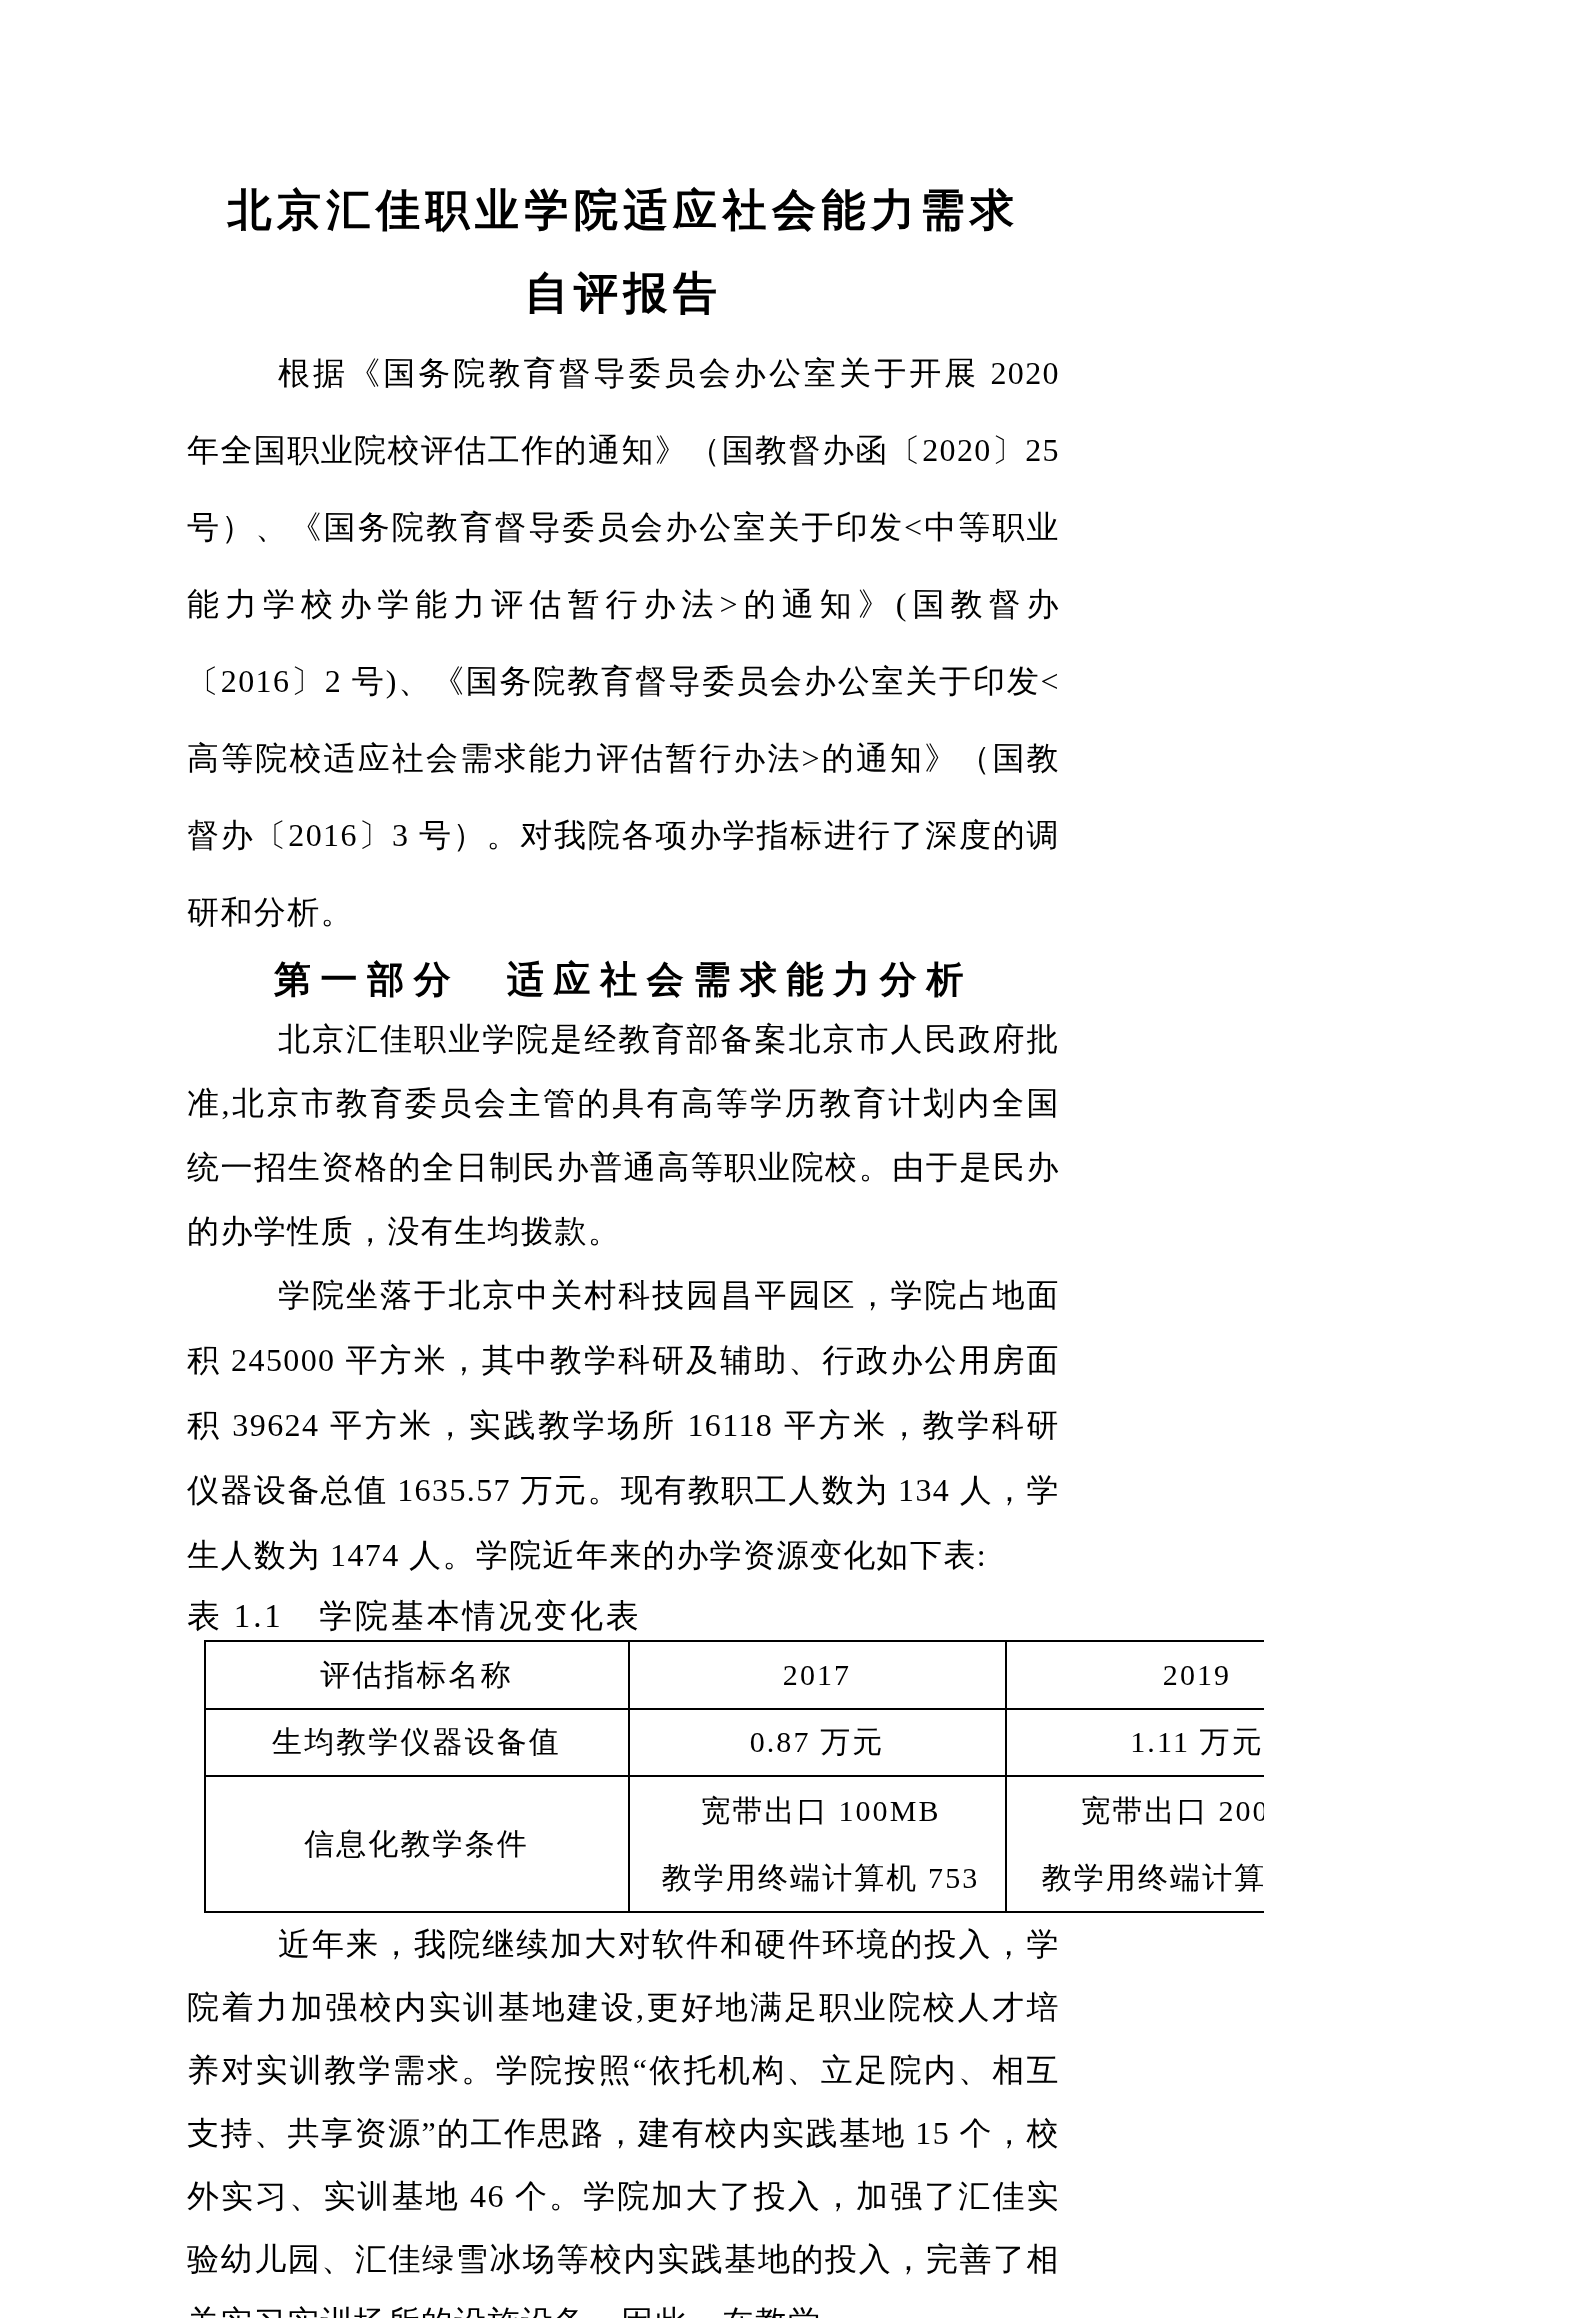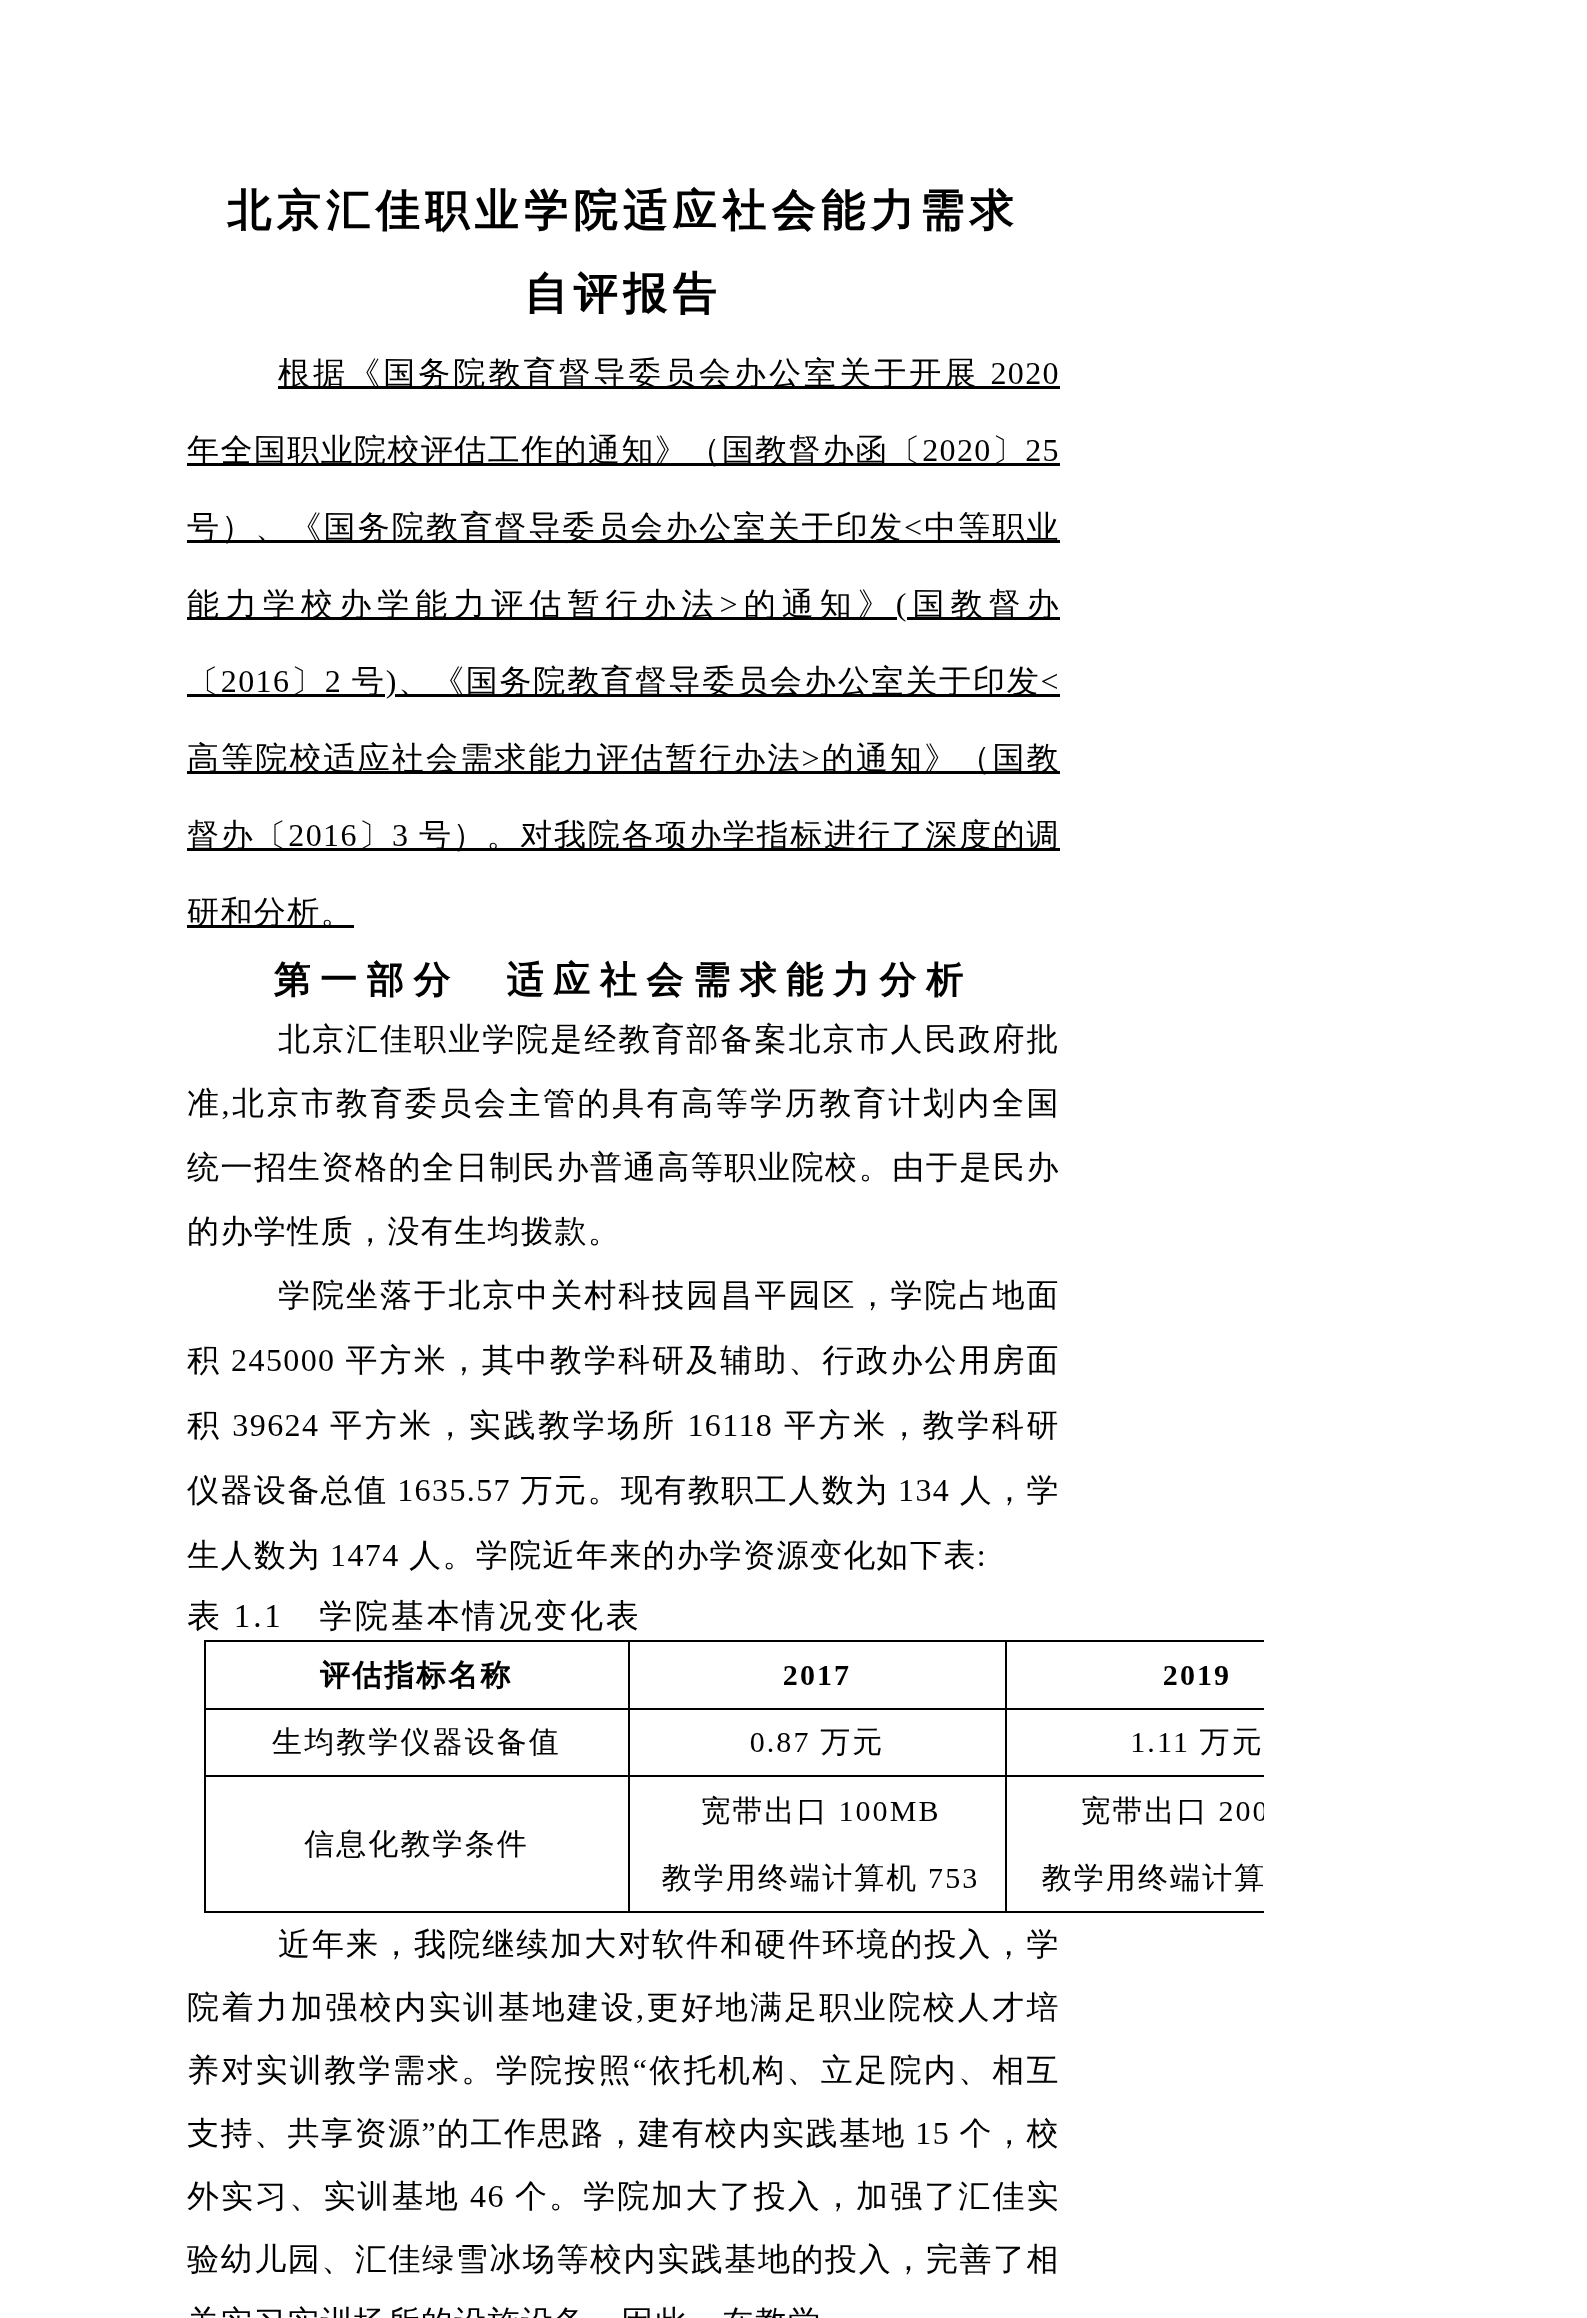--- a/index.html
+++ b/index.html
@@ -30,21 +30,21 @@
   .doc-title .title-line { line-height: 83px; }
 
   
   p.body {
     margin: 0;
     font-size: 32px;
     letter-spacing: 1.4px;
     text-align: justify;
     text-indent: 91px;
   }
-  .p-intro   { line-height: 77px; margin-top: 20.7px; text-decoration: underline; }
+  .p-intro   { line-height: 77px; margin-top: 20.7px; }
   .p-college { line-height: 64px;  margin-top: 9.6px; }
   .p-campus  { line-height: 65px;  margin-top: 16.5px; }
   .p-closing { line-height: 63px;  margin-top: 30px; }
 
   
   h2.section-heading {
     margin: 1.4px 0 0 0;
     font-size: 37px;
     font-weight: bold;
     text-align: center;
@@ -78,21 +78,21 @@
   table.info-table td {
     border: 2.1px solid #000000;
     border-top-width: 2.8px;
     border-bottom-width: 2.8px;
     text-align: center;
     vertical-align: middle;
     font-size: 30px;
     letter-spacing: 2.1px;
     padding: 0;
   }
-  table.info-table thead th { font-weight: bold; height: 66px; }
+  table.info-table thead th { font-weight: normal; height: 66px; }
   tr.row-std td  { height: 65px; }
   tr.row-tall td { height: 132px; }
   .cell-line { line-height: 67px; padding-left: 7px; }
 
   
   .page-number {
     text-align: center;
     font-size: 27.5px;
     letter-spacing: 2.1px;
     margin-top: 18px;

